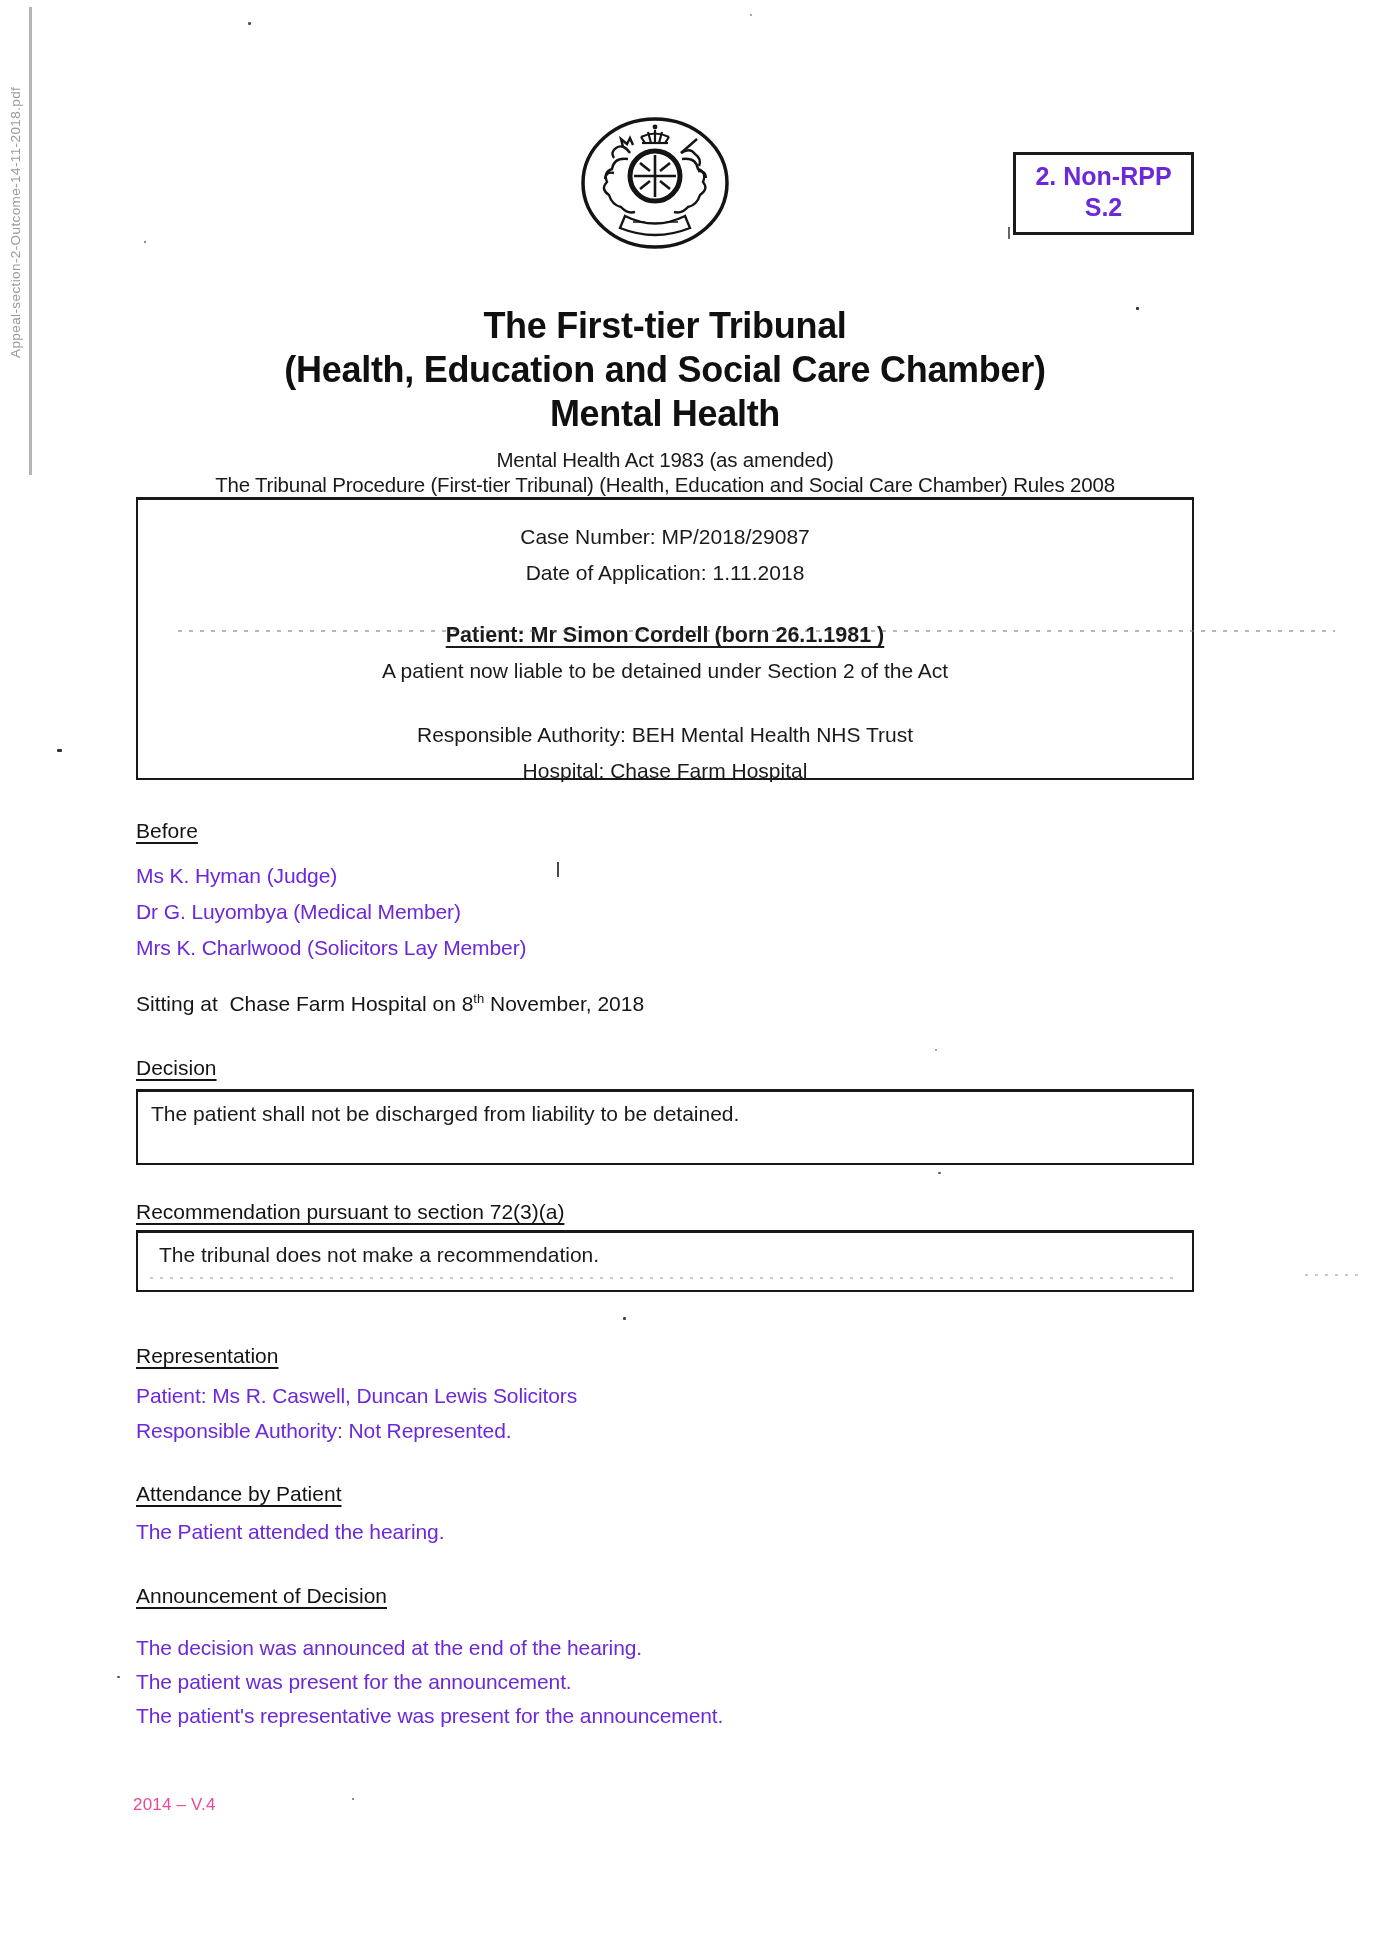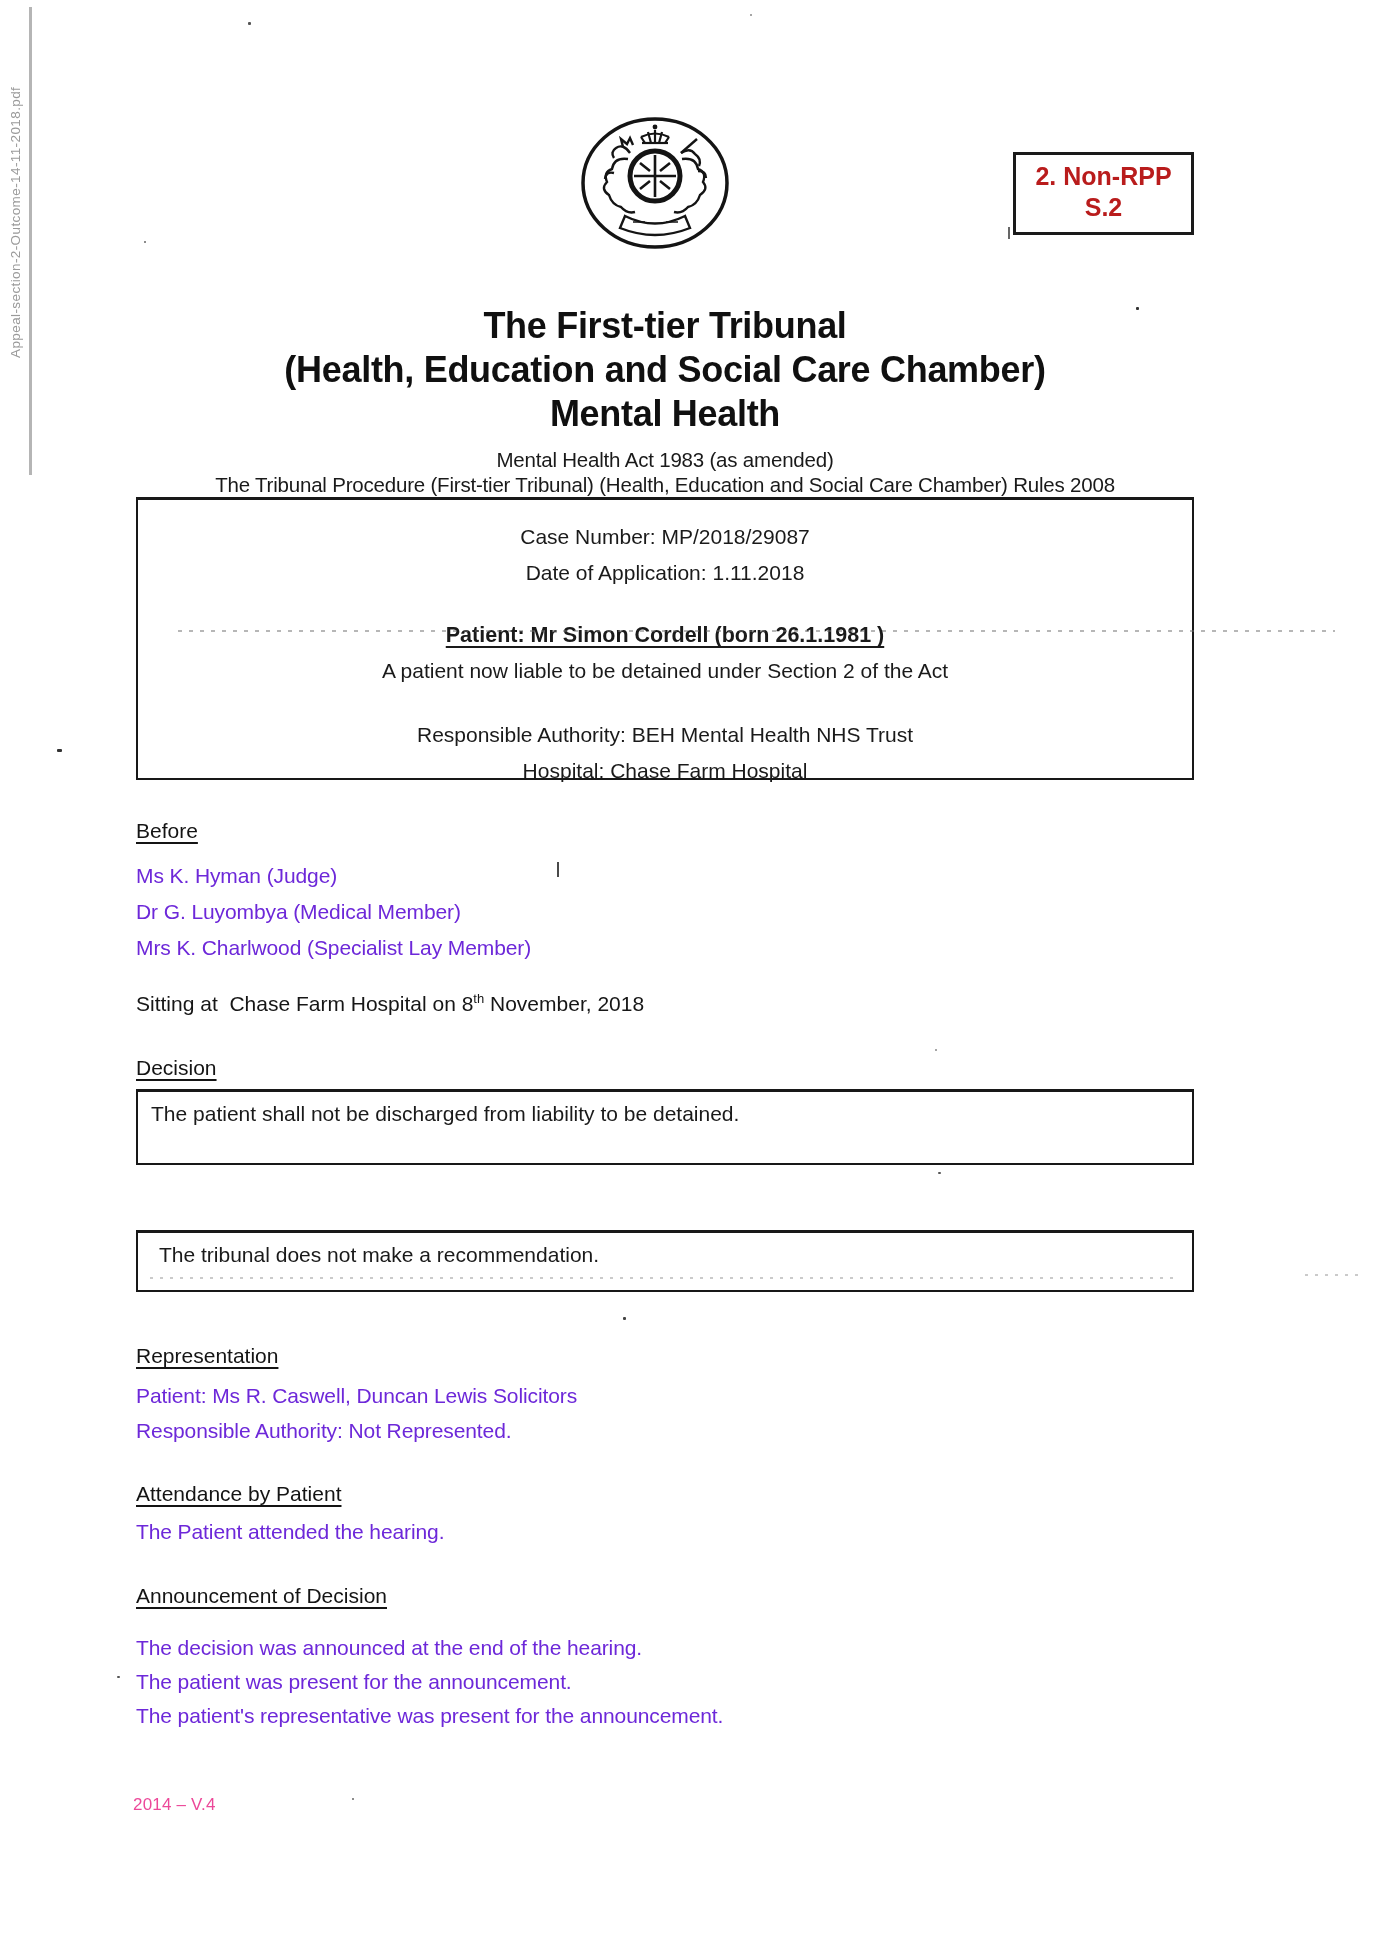--- a/index.html
+++ b/index.html
@@ -20,21 +20,21 @@
   }
   .edge-line{position:absolute;left:29px;top:7px;width:3px;height:468px;background:#b5b5b5;}
 
   .crest{position:absolute;left:578px;top:112px;width:154px;height:142px;}
   .crest svg{width:100%;height:100%;}
 
   .nonrpp{
     position:absolute;left:1013px;top:152px;width:181px;height:83px;
     border:3px solid #1a1a1a;box-sizing:border-box;
     text-align:center;font-weight:bold;font-size:25px;line-height:31px;
-    padding-top:6px;color:#b91c1c;
+    padding-top:6px;color:#6d28d9;
   }
 
   .col{position:absolute;left:136px;width:1058px;box-sizing:border-box;}
   .center{text-align:center;margin-top:32px;}
 
   .title-block{top:272px;}
   .title-line{font-weight:bold;font-size:36px;line-height:44px;letter-spacing:-.3px;color:#101010;}
   .subtitle{margin-top:11px;font-size:20.5px;line-height:25px;letter-spacing:-.2px;color:#1a1a1a;}
 
   .framed{
@@ -145,33 +145,36 @@
     <div class="sp2"></div>
     <div>Responsible Authority: BEH Mental Health NHS Trust</div>
     <div>Hospital: Chase Farm Hospital</div>
   </div>
 
   <div class="col before-sec">
     <span class="heading">Before</span>
     <div class="names body-text">
       <div>Ms K. Hyman (Judge)</div>
       <div>Dr G. Luyombya (Medical Member)</div>
-      <div>Mrs K. Charlwood (Specialist Lay Member)</div>
+      <div>Mrs K. Charlwood (Solicitors Lay Member)</div>
     </div>
   </div>
 
   <div class="col sitting"><span>Sitting at  Chase Farm Hospital on 8</span><sup>th</sup><span> November, 2018</span></div>
 
   <div class="col decision-h">
     <span class="heading">Decision</span>
   </div>
   <div class="col framed decision-box">
     <div>The patient shall not be discharged from liability to be detained.</div>
   </div>
 
+  <div class="col rec-h">
+    <span class="heading">Recommendation pursuant to section 72(3)(a)</span>
+  </div>
   <div class="col framed rec-box">
     <div>The tribunal does not make a recommendation.</div>
   </div>
 
   <div class="col rep-sec">
     <span class="heading">Representation</span>
     <div class="lines body-text">
       <div>Patient: Ms R. Caswell, Duncan Lewis Solicitors</div>
       <div>Responsible Authority: Not Represented.</div>
     </div>

